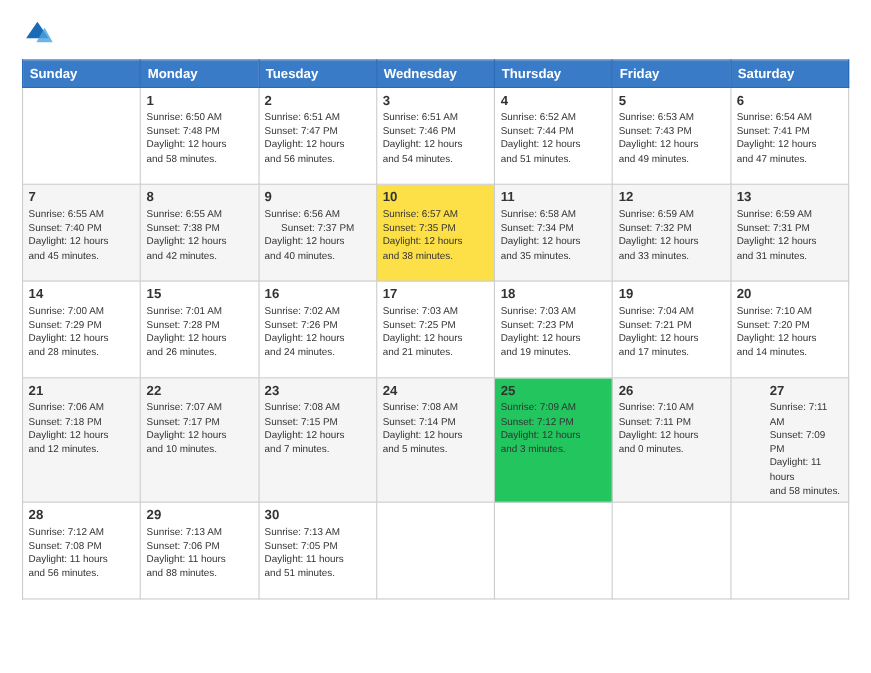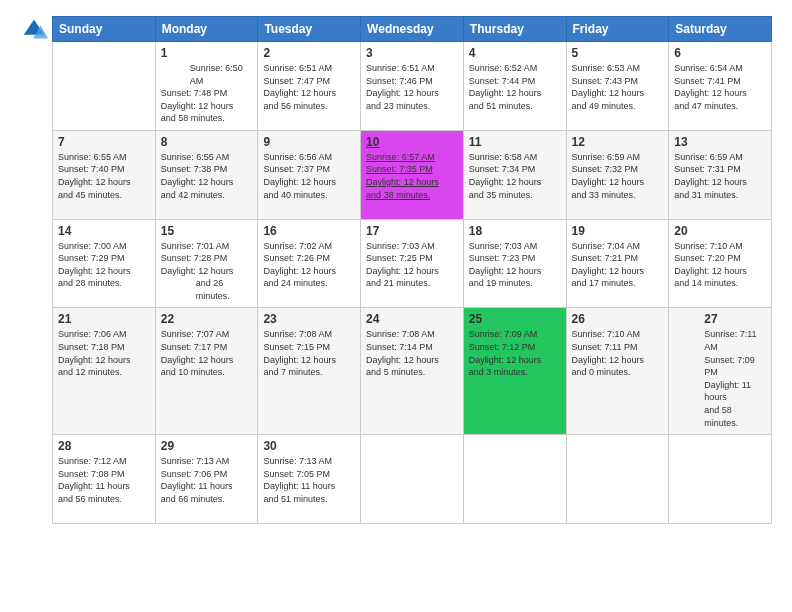--- a/index.html
+++ b/index.html
@@ -8,21 +8,21 @@
       height: 612px;
       background: #fff;
       font-family: Arial, sans-serif;
       overflow: hidden;
     }
     .page {
       width: 792px;
       height: 540px;
       padding: 16px 20px;
       display: flex;
-      flex-direction: row;
+      flex-direction: column;
     }
     .header {
       display: flex;
       justify-content: space-between;
       align-items: flex-start;
       margin-bottom: 10px;
     }
     .logo {
       display: flex;
       align-items: center;
@@ -124,42 +124,42 @@
           <th>Friday</th>
           <th>Saturday</th>
         </tr>
     </thead>
     <tbody id="calendar-body">
     <tr>
           <td class="empty-cell"></td>
           <td>
             <span class="day-number">1</span>
             <div class="cell-text">
-              <span style="display: block; margin-left: 29px;">Sunrise: 6:50 AM</span>
+              <span style="display: block;">Sunrise: 6:50 AM</span>
               <span style="display: block;">Sunset: 7:48 PM</span>
               <span style="display: block;">Daylight: 12 hours</span>
               <span style="display: block;">and 58 minutes.</span>
             </div>
           </td>
           <td>
             <span class="day-number">2</span>
             <div class="cell-text">
               <span style="display: block;">Sunrise: 6:51 AM</span>
               <span style="display: block;">Sunset: 7:47 PM</span>
               <span style="display: block;">Daylight: 12 hours</span>
               <span style="display: block;">and 56 minutes.</span>
             </div>
           </td>
           <td>
             <span class="day-number">3</span>
             <div class="cell-text">
               <span style="display: block;">Sunrise: 6:51 AM</span>
               <span style="display: block;">Sunset: 7:46 PM</span>
               <span style="display: block;">Daylight: 12 hours</span>
-              <span style="display: block;">and 23 minutes.</span>
+              <span style="display: block;">and 54 minutes.</span>
             </div>
           </td>
           <td>
             <span class="day-number">4</span>
             <div class="cell-text">
               <span style="display: block;">Sunrise: 6:52 AM</span>
               <span style="display: block;">Sunset: 7:44 PM</span>
               <span style="display: block;">Daylight: 12 hours</span>
               <span style="display: block;">and 51 minutes.</span>
             </div>
@@ -199,26 +199,26 @@
               <span style="display: block;">Sunrise: 6:55 AM</span>
               <span style="display: block;">Sunset: 7:38 PM</span>
               <span style="display: block;">Daylight: 12 hours</span>
               <span style="display: block;">and 42 minutes.</span>
             </div>
           </td>
           <td style="background: rgb(245, 245, 245);">
             <span class="day-number">9</span>
             <div class="cell-text">
               <span style="display: block;">Sunrise: 6:56 AM</span>
-              <span style="display: block;">Sunset: 7:37 PM</span>
+              <span style="display: block; margin-left: 15px;">Sunset: 7:37 PM</span>
               <span style="display: block;">Daylight: 12 hours</span>
               <span style="display: block;">and 40 minutes.</span>
             </div>
           </td>
-          <td style="background: #d946ef; text-decoration: underline;">
+          <td style="background: #fde047;">
             <span class="day-number">10</span>
             <div class="cell-text">
               <span style="display: block;">Sunrise: 6:57 AM</span>
               <span style="display: block;">Sunset: 7:35 PM</span>
               <span style="display: block;">Daylight: 12 hours</span>
               <span style="display: block;">and 38 minutes.</span>
             </div>
           </td>
           <td style="background: rgb(245, 245, 245);">
             <span class="day-number">11</span>
@@ -257,21 +257,21 @@
               <span style="display: block;">Daylight: 12 hours</span>
               <span style="display: block;">and 28 minutes.</span>
             </div>
           </td>
           <td>
             <span class="day-number">15</span>
             <div class="cell-text">
               <span style="display: block;">Sunrise: 7:01 AM</span>
               <span style="display: block;">Sunset: 7:28 PM</span>
               <span style="display: block;">Daylight: 12 hours</span>
-              <span style="display: block; margin-left: 35px;">and 26 minutes.</span>
+              <span style="display: block;">and 26 minutes.</span>
             </div>
           </td>
           <td>
             <span class="day-number">16</span>
             <div class="cell-text">
               <span style="display: block;">Sunrise: 7:02 AM</span>
               <span style="display: block;">Sunset: 7:26 PM</span>
               <span style="display: block;">Daylight: 12 hours</span>
               <span style="display: block;">and 24 minutes.</span>
             </div>
@@ -387,21 +387,21 @@
               <span style="display: block;">Daylight: 11 hours</span>
               <span style="display: block;">and 56 minutes.</span>
             </div>
           </td>
           <td>
             <span class="day-number">29</span>
             <div class="cell-text">
               <span style="display: block;">Sunrise: 7:13 AM</span>
               <span style="display: block;">Sunset: 7:06 PM</span>
               <span style="display: block;">Daylight: 11 hours</span>
-              <span style="display: block;">and 66 minutes.</span>
+              <span style="display: block;">and 88 minutes.</span>
             </div>
           </td>
           <td>
             <span class="day-number">30</span>
             <div class="cell-text">
               <span style="display: block;">Sunrise: 7:13 AM</span>
               <span style="display: block;">Sunset: 7:05 PM</span>
               <span style="display: block;">Daylight: 11 hours</span>
               <span style="display: block;">and 51 minutes.</span>
             </div>

